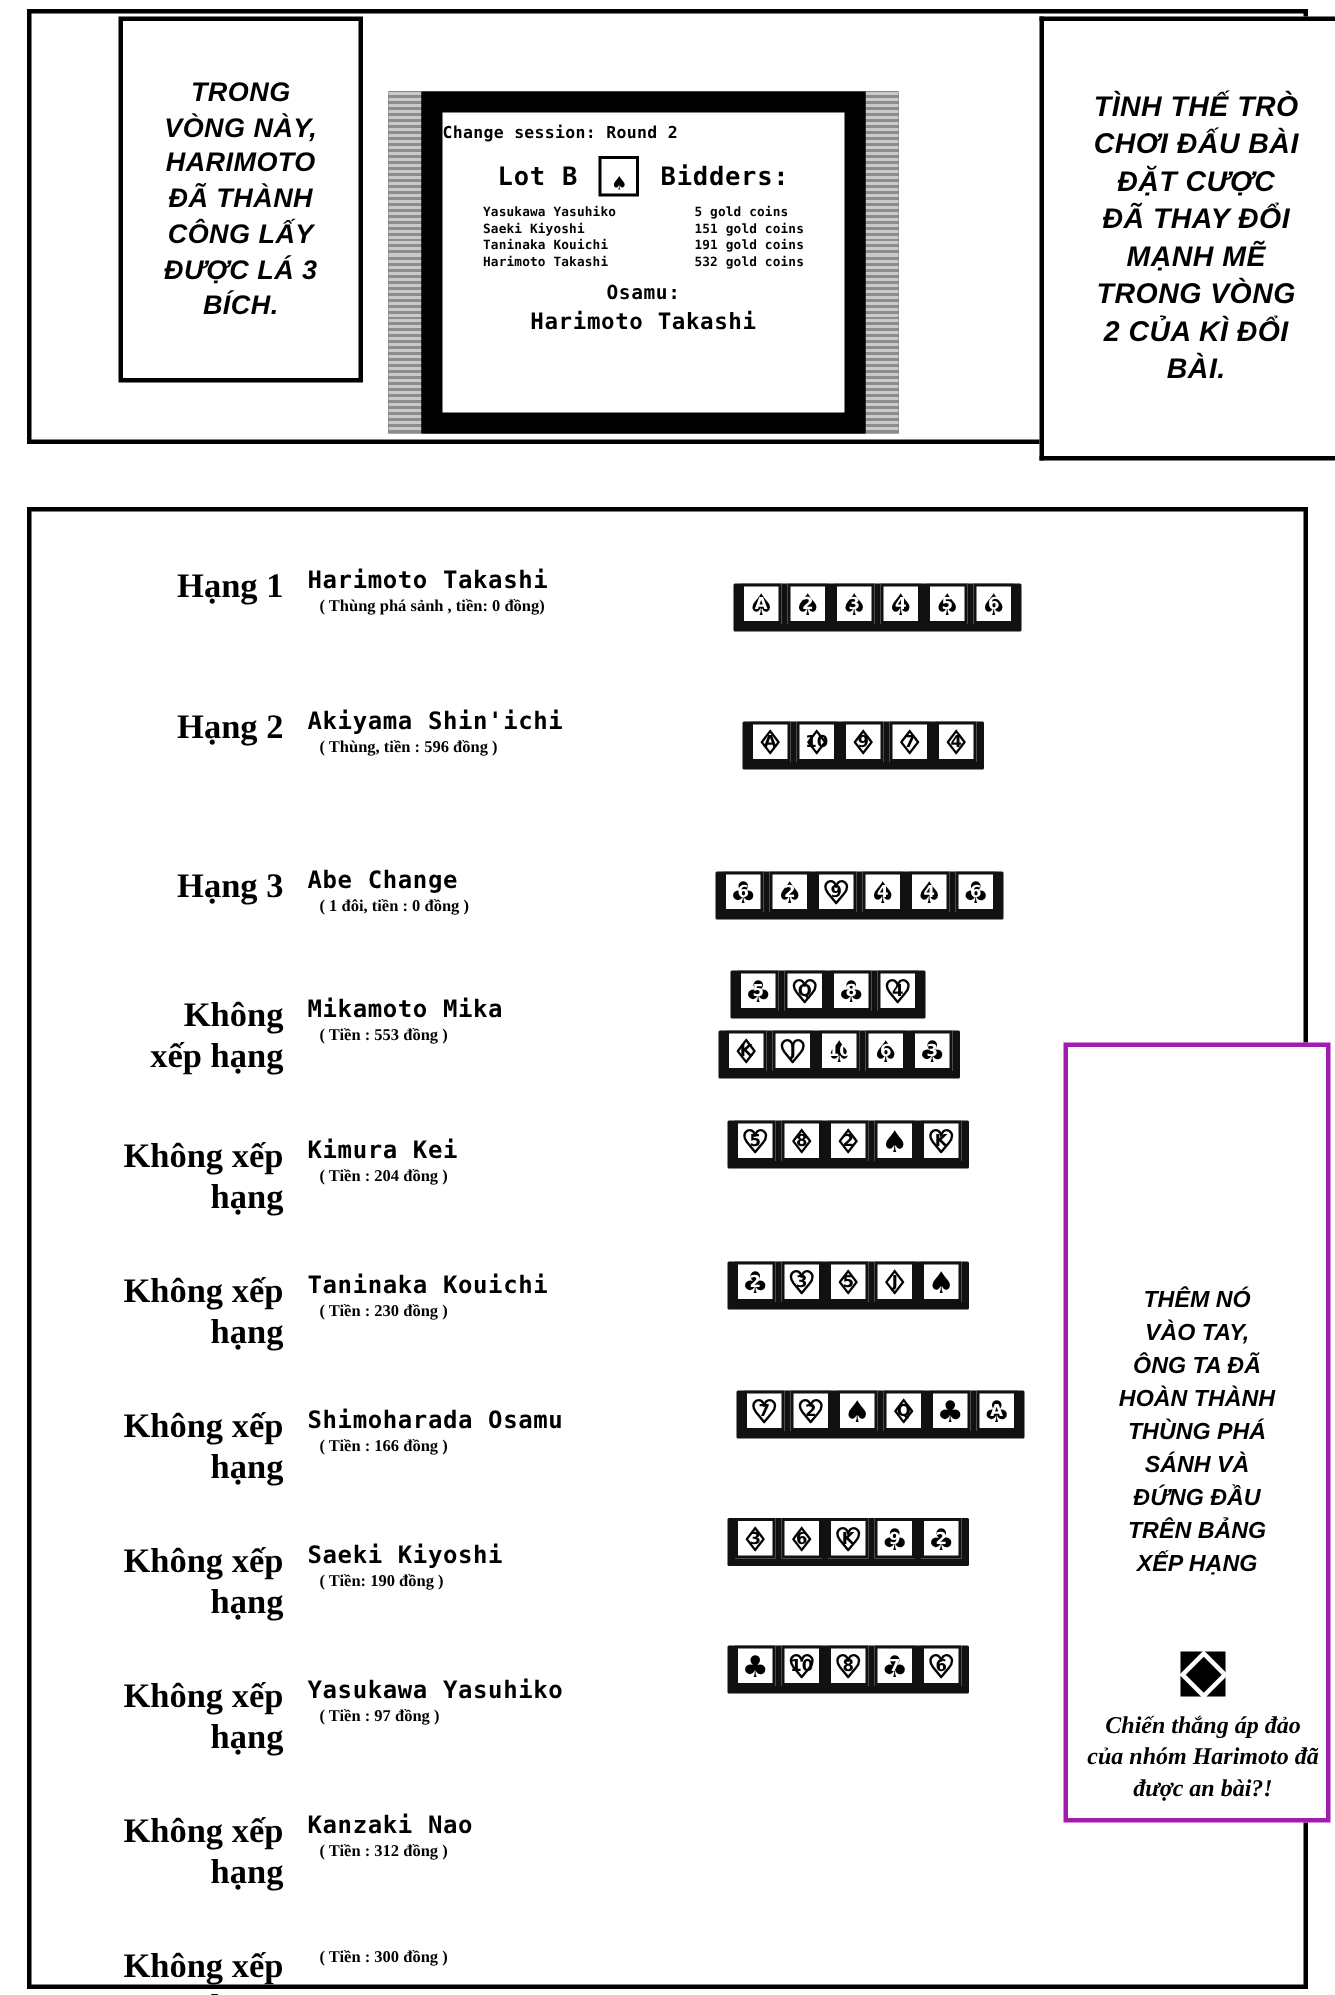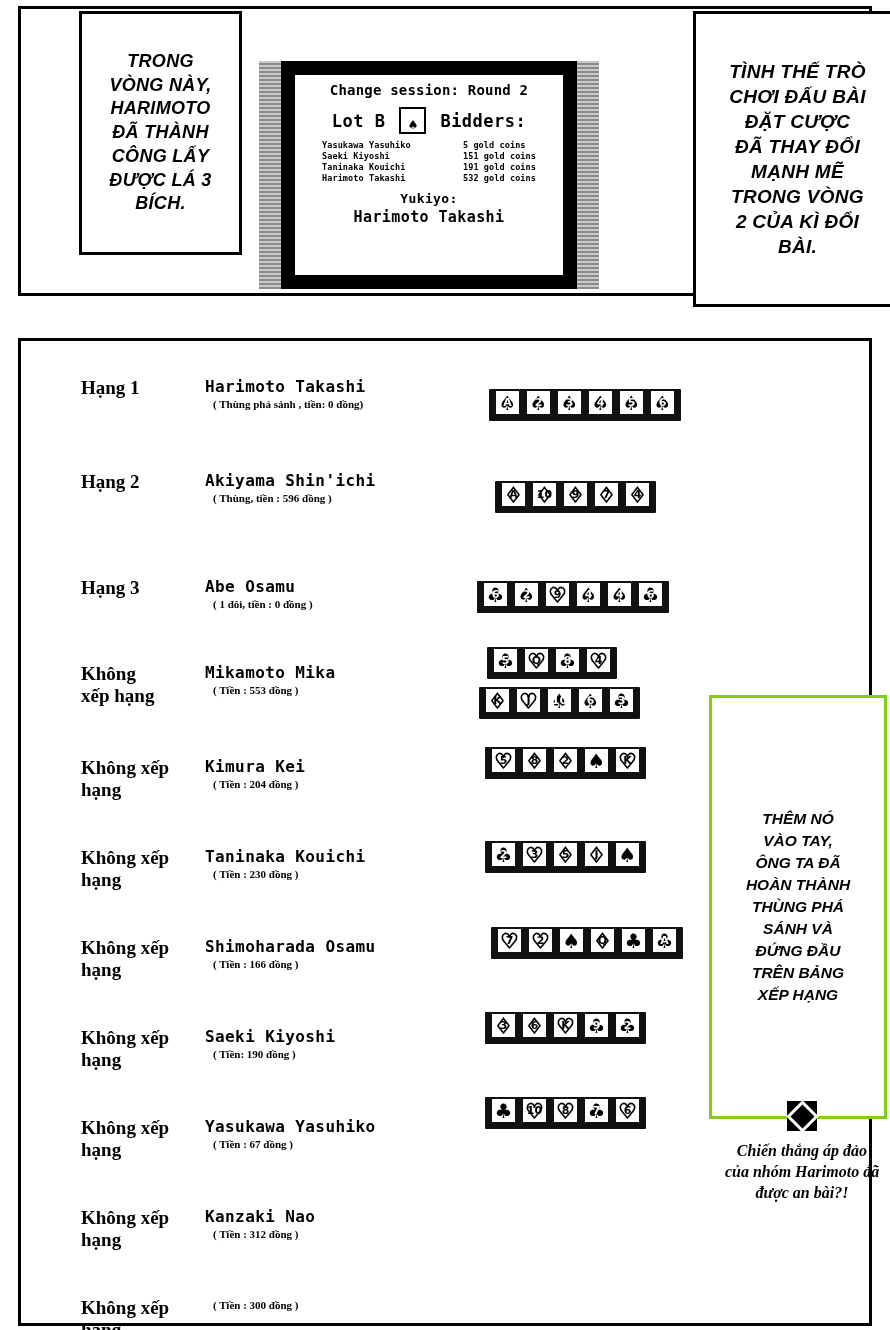--- a/index.html
+++ b/index.html
@@ -39,21 +39,21 @@
   }
   .monitor .bezel-l{left:0;}
   .monitor .bezel-r{right:0;}
   .monitor .frame{position:absolute;left:22px;right:22px;top:0;bottom:0;background:#000;}
   .screen{
     position:absolute;left:36px;top:14px;right:36px;bottom:14px;
     background:#fff;overflow:hidden;
     font-family:"DejaVu Sans Mono", monospace;
   }
   .scr-head{
-    text-align:center;font-size:14px;font-weight:700;margin-top:7px;letter-spacing:.2px;
+    font-size:11px;font-weight:700;margin-top:7px;letter-spacing:.2px;
   }
   .scr-lotrow{
     display:flex;align-items:center;justify-content:center;gap:14px;margin-top:9px;
   }
   .scr-lot,.scr-bidders{font-size:17px;font-weight:700;letter-spacing:.5px;text-align:center;}
   .lot-card{
     width:23px;height:23px;background:#fff;border:2.5px solid #000;
     display:flex;align-items:flex-end;justify-content:center;position:relative;
   }
   .lot-card .pip{font-size:15px;line-height:15px;margin-bottom:-1px;}
@@ -66,22 +66,22 @@
   .scr-winner{text-align:center;font-size:15px;font-weight:700;margin-top:2px;letter-spacing:.4px;}
 
   
   .panel-bottom{
     position:absolute;left:18px;top:338px;width:854px;height:988px;
     border:3px solid #000;background:#fff;box-sizing:border-box;
   }
   .rank-list{position:absolute;left:60px;top:18px;width:600px;}
   .rank-row{position:relative;display:flex;align-items:flex-start;}
   .rank-label{
-    width:108px;flex:0 0 108px;text-align:left;font-weight:700;
-    font-size:19px;line-height:1.18;white-space:pre-line;
+    width:108px;flex:0 0 108px;text-align:right;font-weight:700;
+    font-size:23px;line-height:1.18;white-space:pre-line;
     font-family:"Liberation Serif", serif;
   }
   .rank-info{flex:1;padding-left:16px;}
   .player-name{
     font-size:16px;font-weight:700;letter-spacing:.4px;
     font-family:"DejaVu Sans Mono", monospace;
   }
   .player-sub{
     font-size:11px;font-weight:600;margin-top:2px;padding-left:8px;
     font-family:"Liberation Serif", serif;white-space:nowrap;
@@ -108,22 +108,22 @@
   }
   .card.solid .suit{color:#000;}
   .card.solid .rank{color:#fff;}
   .card.outline .suit{
     color:#fff;-webkit-text-stroke:1.6px #000;
   }
   .card.outline .rank{color:#000;}
 
   
   #bubble-side{
-    position:absolute;left:688px;top:354px;width:178px;height:424px;
-    border:3px solid #84cc16;background:#fff;box-sizing:border-box;
+    position:absolute;left:688px;top:354px;width:178px;height:520px;
+    border:3px solid #a21caf;background:#fff;box-sizing:border-box;
     display:flex;align-items:center;justify-content:center;text-align:center;
   }
   #bubble-side .txt{font-size:15.5px;font-style:italic;font-weight:700;line-height:1.42;white-space:pre-line;}
 
   .caption-block{
     position:absolute;left:686px;top:760px;width:190px;text-align:center;
   }
   .diamond-icon{
     width:30px;height:30px;margin:0 auto 10px auto;background:#000;
     display:flex;align-items:center;justify-content:center;
@@ -177,21 +177,21 @@
             <div>Harimoto Takashi</div>
           </div>
           <div class="scr-col">
             <div>5 gold coins</div>
             <div>151 gold coins</div>
             <div>191 gold coins</div>
             <div>532 gold coins</div>
           </div>
         </div>
 
-        <div class="scr-winlabel">Yukiyo:</div>
+        <div class="scr-winlabel">Osamu:</div>
         <div class="scr-winner">Harimoto Takashi</div>
       </div>
     </div>
 
     <div class="bubble" id="bubble-right">
       <div class="txt">TÌNH THẾ TRÒ
 CHƠI ĐẤU BÀI
 ĐẶT CƯỢC
 ĐÃ THAY ĐỔI
 MẠNH MẼ
@@ -214,21 +214,21 @@
         <div class="rank-row" style="position: absolute; top: 112px; left: 0px; width: 100%;">
           <div class="rank-label">Hạng 2</div>
           <div class="rank-info">
             <div class="player-name">Akiyama  Shin'ichi</div>
             <div class="player-sub">( Thùng, tiền : 596 đồng )</div>
           </div>
         </div>
         <div class="rank-row" style="position: absolute; top: 218px; left: 0px; width: 100%;">
           <div class="rank-label">Hạng 3</div>
           <div class="rank-info">
-            <div class="player-name">Abe  Osamu</div>
+            <div class="player-name">Abe  Change</div>
             <div class="player-sub">( 1 đôi, tiền : 0 đồng )</div>
           </div>
         </div>
         <div class="rank-row" style="position: absolute; top: 304px; left: 0px; width: 100%;">
           <div class="rank-label">Không
 xếp hạng</div>
           <div class="rank-info">
             <div class="player-name">Mikamoto  Mika</div>
             <div class="player-sub">( Tiền : 553 đồng )</div>
           </div>
@@ -263,21 +263,21 @@
           <div class="rank-info">
             <div class="player-name">Saeki  Kiyoshi</div>
             <div class="player-sub">( Tiền: 190 đồng )</div>
           </div>
         </div>
         <div class="rank-row" style="position: absolute; top: 758px; left: 0px; width: 100%;">
           <div class="rank-label">Không xếp
 hạng</div>
           <div class="rank-info">
             <div class="player-name">Yasukawa  Yasuhiko</div>
-            <div class="player-sub">( Tiền : 67 đồng )</div>
+            <div class="player-sub">( Tiền : 97 đồng )</div>
           </div>
         </div>
         <div class="rank-row" style="position: absolute; top: 848px; left: 0px; width: 100%;">
           <div class="rank-label">Không xếp
 hạng</div>
           <div class="rank-info">
             <div class="player-name">Kanzaki  Nao</div>
             <div class="player-sub">( Tiền : 312 đồng )</div>
           </div>
         </div>

